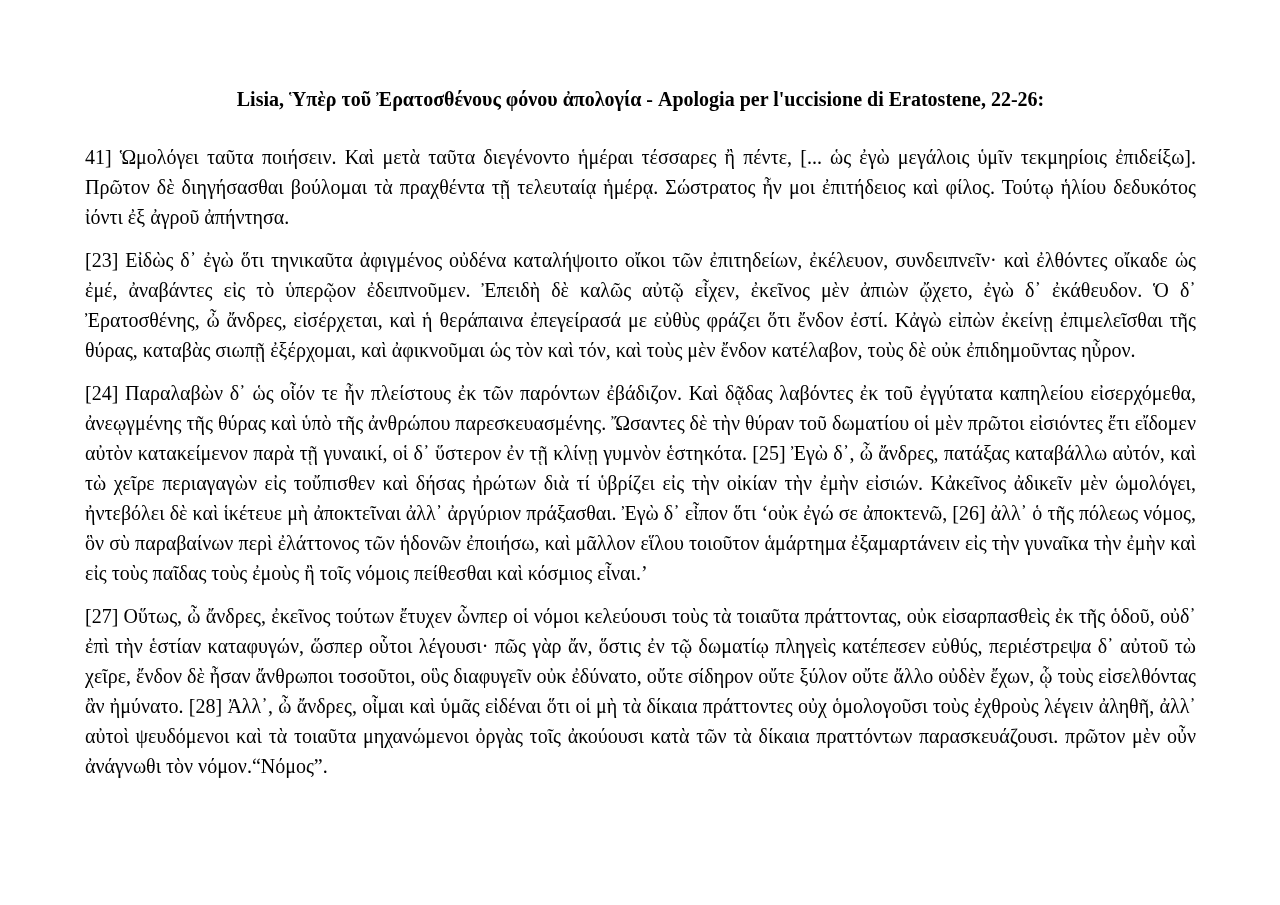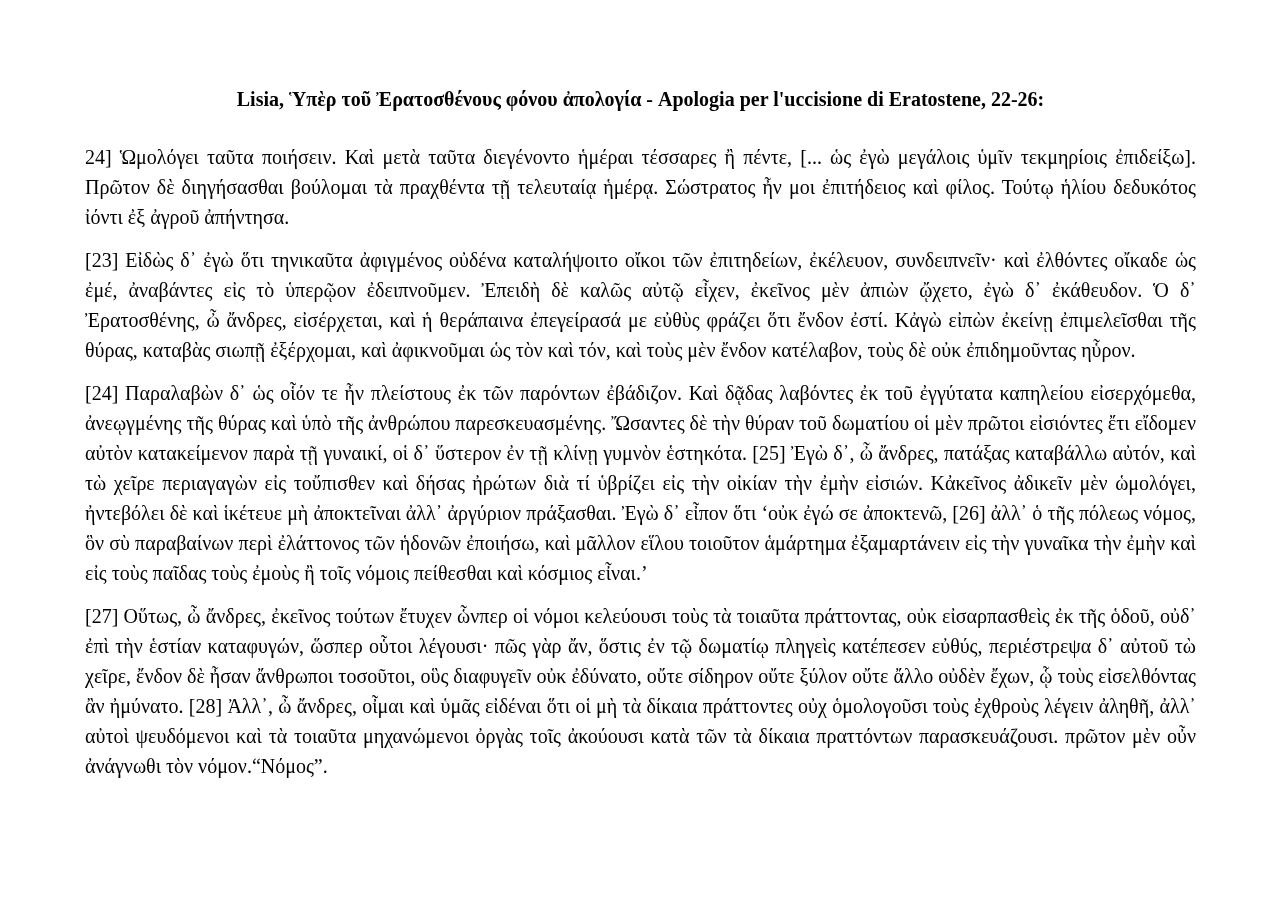--- a/index.html
+++ b/index.html
@@ -30,20 +30,20 @@
     text-align: justify;
     margin: 0 0 13px 0;
   }
 </style>
 </head>
 <body>
 
 <div class="page">
   <h1 class="title">Lisia, Ὑπὲρ τοῦ Ἐρατοσθένους φόνου ἀπολογία - Apologia per l'uccisione di Eratostene, 22-26:</h1>
 
-  <p class="para">24] Ὡμολόγει ταῦτα ποιήσειν. Καὶ μετὰ ταῦτα διεγένοντο ἡμέραι τέσσαρες ἢ πέντε, [... ὡς ἐγὼ μεγάλοις ὑμῖν τεκμηρίοις ἐπιδείξω]. Πρῶτον δὲ διηγήσασθαι βούλομαι τὰ πραχθέντα τῇ τελευταίᾳ ἡμέρᾳ. Σώστρατος ἦν μοι ἐπιτήδειος καὶ φίλος. Τούτῳ ἡλίου δεδυκότος ἰόντι ἐξ ἀγροῦ ἀπήντησα.</p>
+  <p class="para">41] Ὡμολόγει ταῦτα ποιήσειν. Καὶ μετὰ ταῦτα διεγένοντο ἡμέραι τέσσαρες ἢ πέντε, [... ὡς ἐγὼ μεγάλοις ὑμῖν τεκμηρίοις ἐπιδείξω]. Πρῶτον δὲ διηγήσασθαι βούλομαι τὰ πραχθέντα τῇ τελευταίᾳ ἡμέρᾳ. Σώστρατος ἦν μοι ἐπιτήδειος καὶ φίλος. Τούτῳ ἡλίου δεδυκότος ἰόντι ἐξ ἀγροῦ ἀπήντησα.</p>
 
   <p class="para">[23] Εἰδὼς δ᾽ ἐγὼ ὅτι τηνικαῦτα ἀφιγμένος οὐδένα καταλήψοιτο οἴκοι τῶν ἐπιτηδείων, ἐκέλευον, συνδειπνεῖν· καὶ ἐλθόντες οἴκαδε ὡς ἐμέ, ἀναβάντες εἰς τὸ ὑπερῷον ἐδειπνοῦμεν. Ἐπειδὴ δὲ καλῶς αὐτῷ εἶχεν, ἐκεῖνος μὲν ἀπιὼν ᾤχετο, ἐγὼ δ᾽ ἐκάθευδον. Ὁ δ᾽ Ἐρατοσθένης, ὦ ἄνδρες, εἰσέρχεται, καὶ ἡ θεράπαινα ἐπεγείρασά με εὐθὺς φράζει ὅτι ἔνδον ἐστί. Κἀγὼ εἰπὼν ἐκείνῃ ἐπιμελεῖσθαι τῆς θύρας, καταβὰς σιωπῇ ἐξέρχομαι, καὶ ἀφικνοῦμαι ὡς τὸν καὶ τόν, καὶ τοὺς μὲν ἔνδον κατέλαβον, τοὺς δὲ οὐκ ἐπιδημοῦντας ηὗρον.</p>
 
   <p class="para">[24] Παραλαβὼν δ᾽ ὡς οἷόν τε ἦν πλείστους ἐκ τῶν παρόντων ἐβάδιζον. Καὶ δᾷδας λαβόντες ἐκ τοῦ ἐγγύτατα καπηλείου εἰσερχόμεθα, ἀνεῳγμένης τῆς θύρας καὶ ὑπὸ τῆς ἀνθρώπου παρεσκευασμένης. Ὤσαντες δὲ τὴν θύραν τοῦ δωματίου οἱ μὲν πρῶτοι εἰσιόντες ἔτι εἴδομεν αὐτὸν κατακείμενον παρὰ τῇ γυναικί, οἱ δ᾽ ὕστερον ἐν τῇ κλίνῃ γυμνὸν ἑστηκότα. [25] Ἐγὼ δ᾽, ὦ ἄνδρες, πατάξας καταβάλλω αὐτόν, καὶ τὼ χεῖρε περιαγαγὼν εἰς τοὔπισθεν καὶ δήσας ἠρώτων διὰ τί ὑβρίζει εἰς τὴν οἰκίαν τὴν ἐμὴν εἰσιών. Κἀκεῖνος ἀδικεῖν μὲν ὡμολόγει, ἠντεβόλει δὲ καὶ ἱκέτευε μὴ ἀποκτεῖναι ἀλλ᾽ ἀργύριον πράξασθαι. Ἐγὼ δ᾽ εἶπον ὅτι ‘οὐκ ἐγώ σε ἀποκτενῶ, [26] ἀλλ᾽ ὁ τῆς πόλεως νόμος, ὃν σὺ παραβαίνων περὶ ἐλάττονος τῶν ἡδονῶν ἐποιήσω, καὶ μᾶλλον εἵλου τοιοῦτον ἁμάρτημα ἐξαμαρτάνειν εἰς τὴν γυναῖκα τὴν ἐμὴν καὶ εἰς τοὺς παῖδας τοὺς ἐμοὺς ἢ τοῖς νόμοις πείθεσθαι καὶ κόσμιος εἶναι.’</p>
 
   <p class="para">[27] Οὕτως, ὦ ἄνδρες, ἐκεῖνος τούτων ἔτυχεν ὧνπερ οἱ νόμοι κελεύουσι τοὺς τὰ τοιαῦτα πράττοντας, οὐκ εἰσαρπασθεὶς ἐκ τῆς ὁδοῦ, οὐδ᾽ ἐπὶ τὴν ἑστίαν καταφυγών, ὥσπερ οὗτοι λέγουσι· πῶς γὰρ ἄν, ὅστις ἐν τῷ δωματίῳ πληγεὶς κατέπεσεν εὐθύς, περιέστρεψα δ᾽ αὐτοῦ τὼ χεῖρε, ἔνδον δὲ ἦσαν ἄνθρωποι τοσοῦτοι, οὓς διαφυγεῖν οὐκ ἐδύνατο, οὔτε σίδηρον οὔτε ξύλον οὔτε ἄλλο οὐδὲν ἔχων, ᾧ τοὺς εἰσελθόντας ἂν ἠμύνατο. [28] Ἀλλ᾽, ὦ ἄνδρες, οἶμαι καὶ ὑμᾶς εἰδέναι ὅτι οἱ μὴ τὰ δίκαια πράττοντες οὐχ ὁμολογοῦσι τοὺς ἐχθροὺς λέγειν ἀληθῆ, ἀλλ᾽ αὐτοὶ ψευδόμενοι καὶ τὰ τοιαῦτα μηχανώμενοι ὀργὰς τοῖς ἀκούουσι κατὰ τῶν τὰ δίκαια πραττόντων παρασκευάζουσι. πρῶτον μὲν οὖν ἀνάγνωθι τὸν νόμον.“Νόμος”.</p>
 </div>
 
 </body></html>

